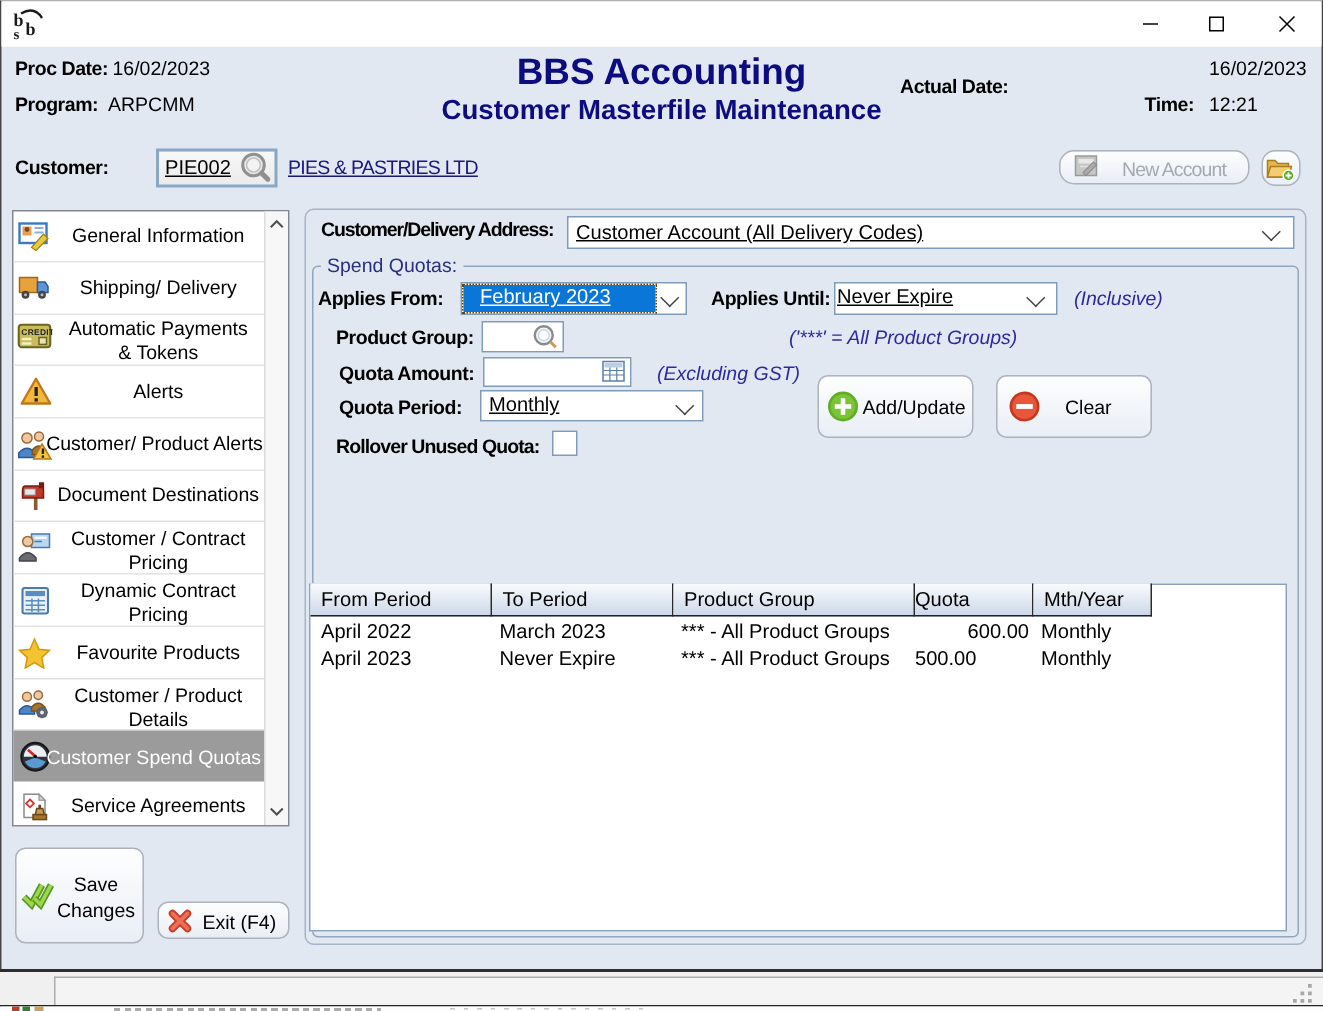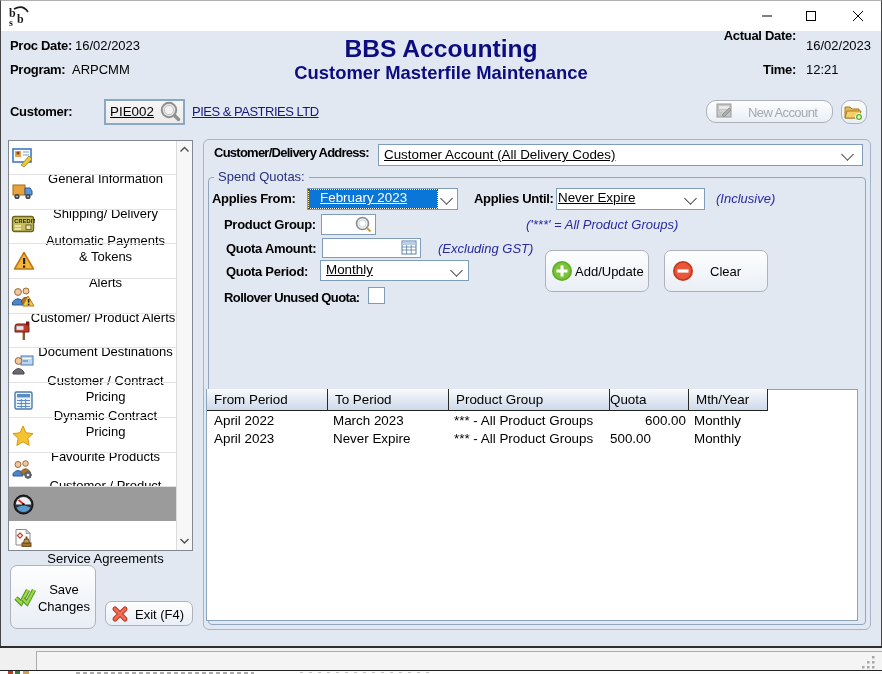--- a/index.html
+++ b/index.html
@@ -11,21 +11,21 @@
 .blueit { color:#2a2a9e; font-style:italic; }
 .win { position:absolute; left:0; top:0; width:882px; height:674px; border-left:1px solid #454545; border-right:1px solid #454545; border-top:1px solid #b0b0b0; }
 .titlebar { position:absolute; left:1px; top:1px; width:880px; height:30px; background:#fff; }
 .title-text { position:absolute; left:33px; top:9px; font-size:12px; }
 .bluebg { position:absolute; left:1px; top:31px; width:880px; height:616px; background:#e1e8f2; }
 .field { position:absolute; background:#fff; border:1px solid #7f9db9; }
 .combo { position:absolute; background:#fff; border:1px solid #7f9db9; }
 .chev { position:absolute; width:9px; height:9px; border-right:1.6px solid #444; border-bottom:1.6px solid #444; transform:rotate(45deg); }
 .gbtn { position:absolute; background:linear-gradient(#fdfefe,#e9eef6); border:1px solid #adb2bb; border-radius:7px; }
 .sideitem { position:absolute; left:9px; width:167px; text-align:center; }
-.sideitem .txt { display:block; padding-left:26px; line-height:16px; white-space:nowrap;margin-top:22px; }
+.sideitem .txt { display:block; padding-left:26px; line-height:16px; white-space:nowrap; }
 .divider { position:absolute; left:9px; width:167px; height:1px; background:#e2e2e2; }
 .hdrcell { position:absolute; top:389px; height:22px; background:linear-gradient(#f9fbfd,#cbd7e8); border-right:1px solid #2a2a2a; line-height:22px; padding-left:7px; font-size:13.4px; }
 .rowtxt { position:absolute; line-height:18px; font-size:13.4px; }
 .ctext { position:absolute; font-size:13.4px;text-decoration:underline; }
 </style>
 </head>
 <body>
 <div class="bluebg"></div>
 <div class="win"></div>
 
@@ -46,21 +46,21 @@
       <path d="M5 10 L15 20 M15 10 L5 20" stroke="#000" stroke-width="1"></path>
     </svg>
 </div>
 
 <div class="abs b" style="left:10px;top:38px">Proc Date:</div>
 <div class="abs" style="left:75px;top:38px">16/02/2023</div>
 <div class="abs b" style="left:10px;top:62px">Program:</div>
 <div class="abs" style="left:72px;top:62px">ARPCMM</div>
 <div class="abs b navy" style="left:0;top:35px;width:882px;text-align:center;font-size:24.6px;letter-spacing:0">BBS Accounting</div>
 <div class="abs b navy" style="left:0;top:62px;width:882px;text-align:center;font-size:18.4px;letter-spacing:0">Customer Masterfile Maintenance</div>
-<div class="abs b" style="left:600px;top:28px;width:196px;text-align:right">Actual Date:</div>
+<div class="abs b" style="left:600px;top:50px;width:196px;">Actual Date:</div>
 <div class="abs" style="left:806px;top:38px">16/02/2023</div>
 <div class="abs b" style="left:600px;top:62px;width:196px;text-align:right">Time:</div>
 <div class="abs" style="left:806px;top:62px">12:21</div>
 
 <div class="abs b" style="left:10px;top:104px">Customer:</div>
 <div class="abs" style="left:104px;top:99px;width:81px;height:26px;background:linear-gradient(#f7f7f7,#ebebeb);border:2px solid #8aa7c4"></div>
 <div class="ctext" style="left:110px;top:104px">PIE002</div>
 <svg class="abs" style="left:158px;top:100px" width="26" height="24" viewBox="0 0 26 24">
   <circle cx="11" cy="10" r="7.2" fill="#e8e8e8" stroke="#909090" stroke-width="2"></circle>
   <circle cx="11" cy="10" r="4.6" fill="#f2f2f2" stroke="#c0c0c0" stroke-width="1"></circle>

